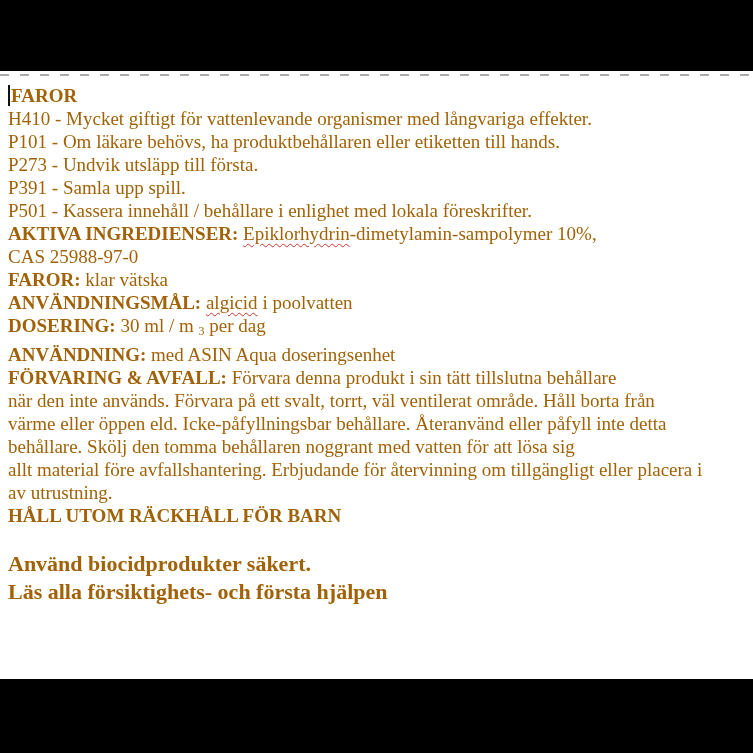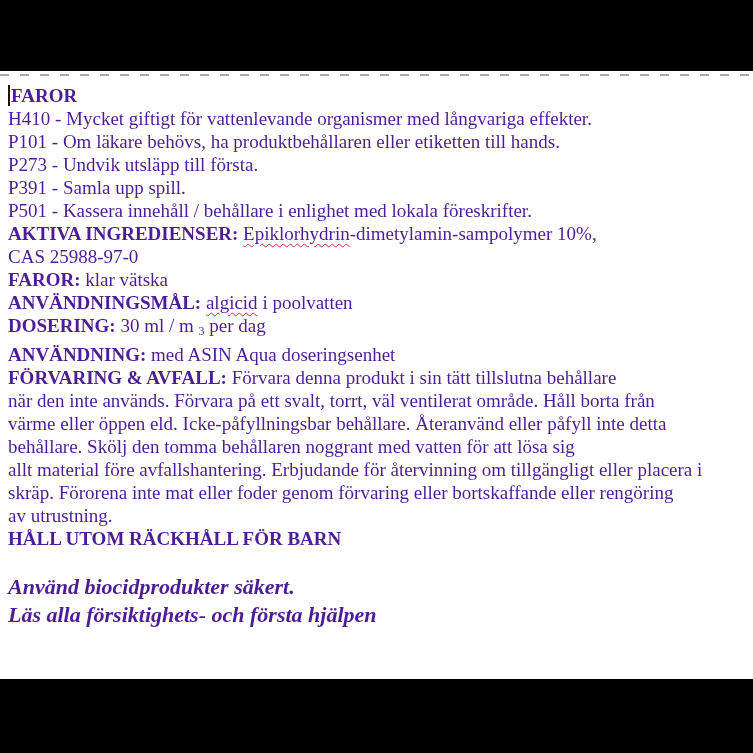--- a/index.html
+++ b/index.html
@@ -33,21 +33,21 @@
     height: 2px;
     background: repeating-linear-gradient(90deg,
       rgba(70,70,70,0.45) 0px, rgba(70,70,70,0.45) 9px,
       rgba(255,255,255,0) 9px, rgba(255,255,255,0) 20px);
   }
   .doc {
     position: absolute;
     top: 84px;
     left: 8px;
     right: 4px;
-    color: #4c1d95;
+    color: #a16207;
   }
   .line {
     font-size: 19px;
     line-height: 23px;
     white-space: nowrap;
   }
   .b { font-weight: bold; }
   .wavy {
     text-decoration: underline;
     text-decoration-style: wavy;
@@ -68,21 +68,20 @@
     vertical-align: -4px;
     margin-right: 1px;
   }
   .footer-block {
     margin-top: 23px;
   }
   .footer-block .line {
     font-size: 22px;
     line-height: 28px;
     font-weight: bold;
-    font-style: italic;
   }
 </style>
 </head>
 <body>
 
 <div class="stage">
   <div class="letterbox top"></div>
   <div class="artifact-line"></div>
 
   <div class="doc">
@@ -97,21 +96,20 @@
         <div class="line"><span>CAS 25988-97-0</span></div>
         <div class="line"><span class="b">FAROR:</span><span> klar vätska</span></div>
         <div class="line"><span class="b">ANVÄNDNINGSMÅL:</span><span> </span><span class="wavy">algicid</span><span> i poolvatten</span></div>
         <div class="line"><span class="b">DOSERING:</span><span> 30 ml / m </span><span class="sub">3</span><span> per dag</span></div>
         <div class="line"><span class="b">ANVÄNDNING:</span><span> med ASIN Aqua doseringsenhet</span></div>
         <div class="line"><span class="b">FÖRVARING &amp; AVFALL:</span><span> Förvara denna produkt i sin tätt tillslutna behållare</span></div>
         <div class="line"><span>när den inte används. Förvara på ett svalt, torrt, väl ventilerat område. Håll borta från</span></div>
         <div class="line"><span>värme eller öppen eld. Icke-påfyllningsbar behållare. Återanvänd eller påfyll inte detta</span></div>
         <div class="line"><span>behållare. Skölj den tomma behållaren noggrant med vatten för att lösa sig</span></div>
         <div class="line"><span>allt material före avfallshantering. Erbjudande för återvinning om tillgängligt eller placera i</span></div>
-        <div class="line"><span>skräp. Förorena inte mat eller foder genom förvaring eller bortskaffande eller rengöring</span></div>
         <div class="line"><span>av utrustning.</span></div>
         <div class="line"><span class="b">HÅLL UTOM RÄCKHÅLL FÖR BARN</span></div>
       </div>
     <div class="footer-block">
         <div class="line"><span>Använd biocidprodukter säkert.</span></div>
         <div class="line"><span>Läs alla försiktighets- och första hjälpen</span></div>
       </div>
   </div>
 
   <div class="letterbox bottom"></div>

